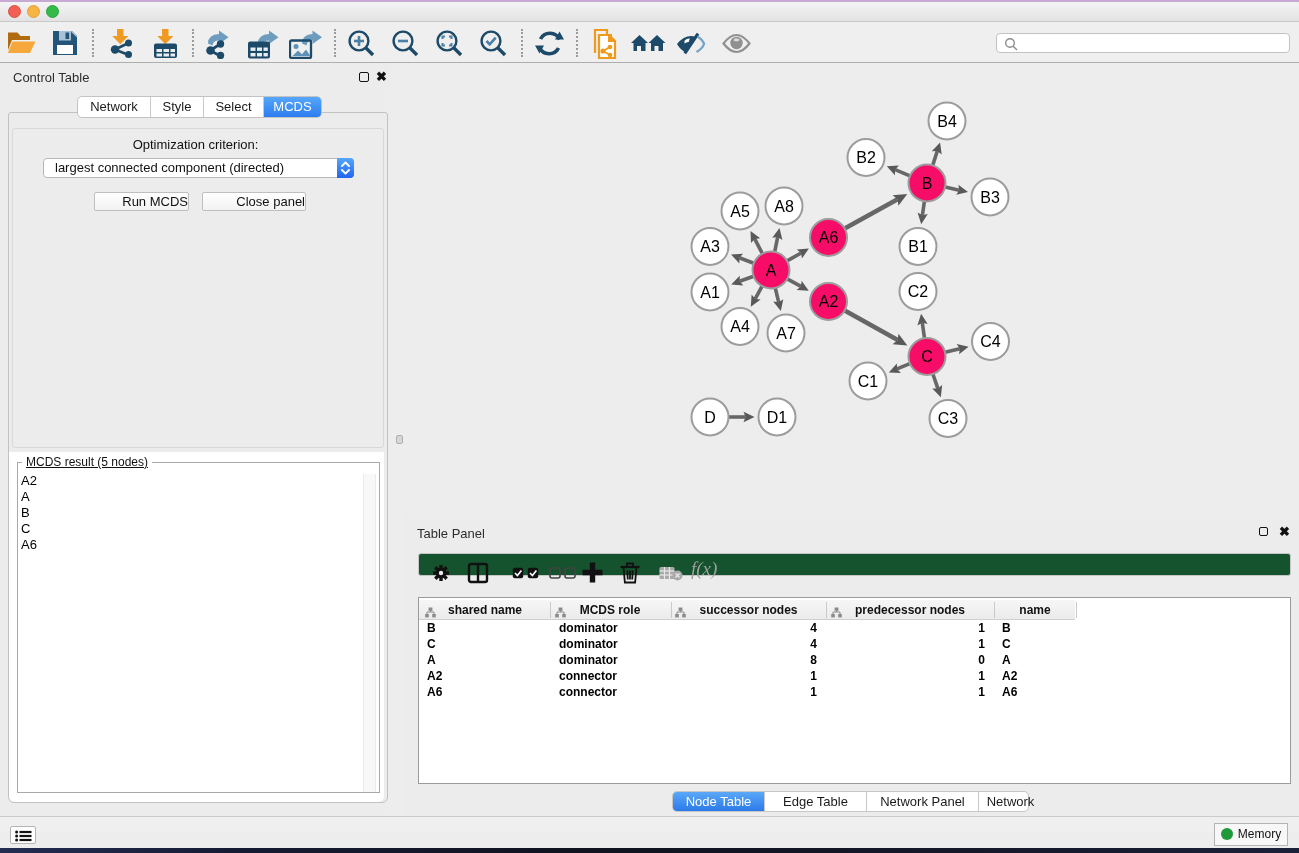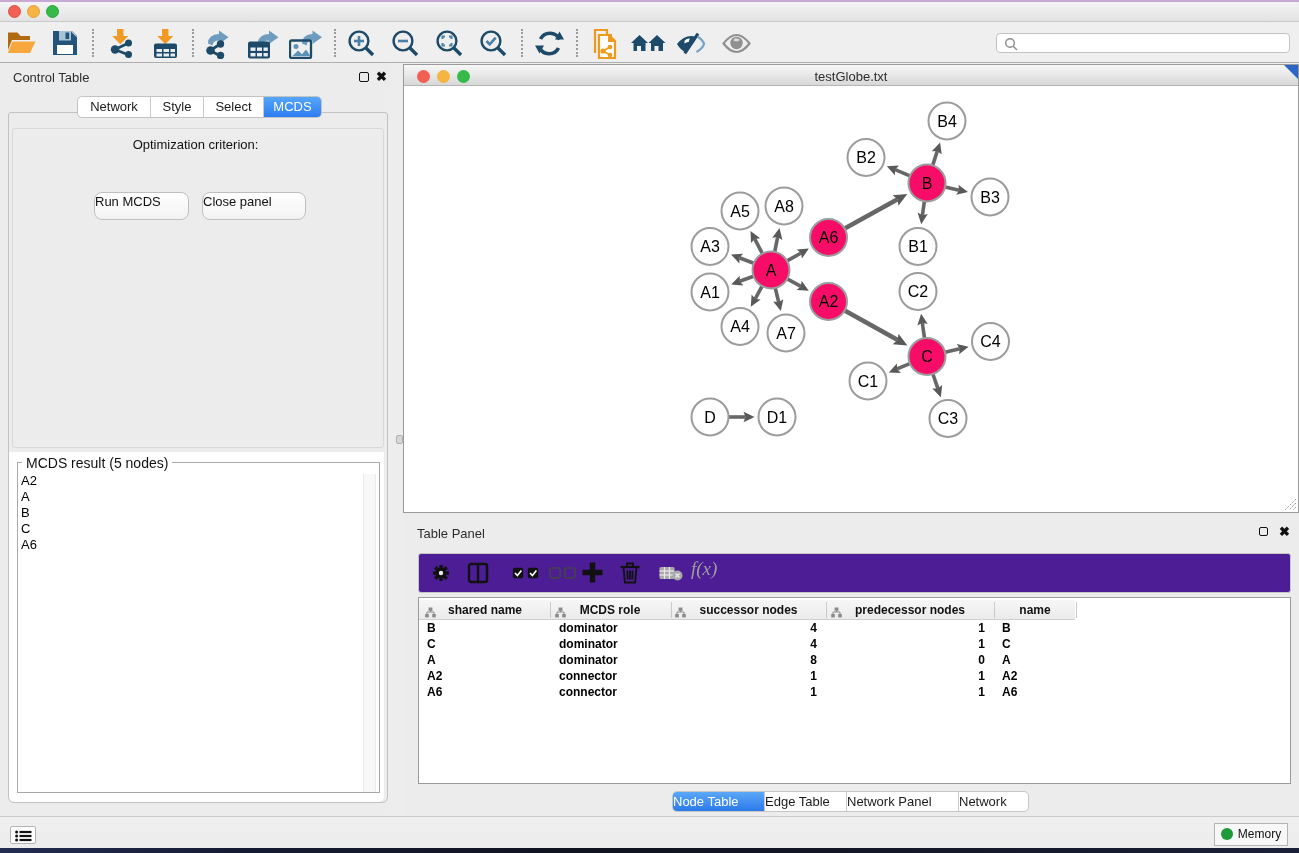--- a/index.html
+++ b/index.html
@@ -35,52 +35,52 @@
   border:1px solid #c3c3c3; border-radius:5px; display:flex; }
 #cp-tabs .seg { flex:none; text-align:center; font-size:13px; color:#1b1b1b; line-height:20px;
   border-right:1px solid #c9c9c9; }
 #cp-tabs .seg:last-child { border-right:none; }
 .segblue { background:linear-gradient(#56a7fb,#2d7cf0); color:#fff !important; border-radius:0 4px 4px 0; }
 #opt-label { left:8px; top:137px; width:375px; text-align:center; font-size:13px; color:#111; }
 #dropdown { left:43px; top:158px; width:311px; height:20px; background:#fff;
   border:1px solid #b7b7b7; border-radius:4px; font-size:13px; color:#111; line-height:18px; padding-left:11px; }
 #dd-step { position:absolute; right:-1px; top:-1px; width:17px; height:20px; border-radius:0 4px 4px 0;
   background:linear-gradient(#55a6fc,#2165ee); }
-.btn { position:absolute; height:28px; background:linear-gradient(#ffffff,#f2f2f2);
-  border:1px solid #bfbfbf; border-radius:8px; font-size:13px; color:#111;
-  text-align:left; line-height:17px; }
+.btn { position:absolute; height:19px; background:linear-gradient(#ffffff,#f2f2f2);
+  border:1px solid #bfbfbf; border-radius:2px; font-size:13px; color:#111;
+  text-align:right; line-height:17px; }
 #mcds-white { left:9px; top:389px; width:375px; height:350px; background:#fff; border-radius:0 0 6px 6px; }
 #groupbox { left:17px; top:399px; width:363px; height:331px; border:1px solid #a9a9a9; }
-#grouplabel { left:22px; top:392px; background:#fff; padding:0 4px; font-size:14px; color:#111; }
+#grouplabel { left:22px; top:392px; background:#fff; padding:0 4px; font-size:12px; color:#111;text-decoration:underline; }
 .mitem { position:absolute; left:21px; font-size:13px; color:#000; }
 #scrolltrack { left:363px; top:411px; width:13px; height:318px; background:#f8f8f8;
   border-left:1px solid #ebebeb; border-right:1px solid #ebebeb; }
 
 #netwin { left:403px; top:64px; width:896px; height:449px; border:1px solid #9a9a9a; background:#fff; }
 #nettitle { left:0; top:0; width:894px; height:21px; background:linear-gradient(#f7f7f7,#d8d8d8);
   border-bottom:1px solid #b5b5b5; }
 #nettitle .t1 { left:13px; background:#f16053; }
 #nettitle .t2 { left:33px; background:#f6b443; }
 #nettitle .t3 { left:53px; background:#35ba49; }
 #nettitletext { left:0; top:4px; width:894px; text-align:center; font-size:13px; color:#2e2e2e; }
 #netcorner { right:0; top:0; width:0; height:0; border-left:14px solid transparent; border-top:14px solid #2d64c8; }
 
 #tp { left:403px; top:513px; width:896px; height:303px; background:#ececec; }
 #tp-title { left:14px; top:13px; font-size:13px; color:#2d2d2d; }
-#tp-toolbar { left:15px; top:40px; width:873px; height:40px; background:#4c1d95;
+#tp-toolbar { left:15px; top:40px; width:873px; height:23px; background:#14532d;
   border:1px solid #c6c6c6; border-radius:3px; }
 #tp-table { left:15px; top:84px; width:873px; height:187px; background:#fff; border:1px solid #9b9b9b;font-weight:bold; }
 #thead { left:0; top:2px; width:656px; height:20px; background:linear-gradient(#f6f6f6,#ebebeb);
   border-bottom:1px solid #cfcfcf; }
 .hsep { position:absolute; top:2px; height:16px; width:1px; background:#c9c9c9; }
 .hlabel { position:absolute; top:3px; font-size:12px; color:#111; text-align:center; }
 .cell { position:absolute; font-size:12px; color:#000; }
 #tp-tabs { left:269px; top:278px; width:357px; height:21px; background:#fff;
   border:1px solid #c6c6c6; border-radius:5px; display:flex; }
-#tp-tabs .seg { flex:none; text-align:left; font-size:13px; color:#1b1b1b; line-height:19px; border-right:1px solid #c9c9c9; }
+#tp-tabs .seg { flex:none; text-align:center; font-size:13px; color:#1b1b1b; line-height:19px; border-right:1px solid #c9c9c9; }
 #tp-tabs .seg:last-child { border-right:none; }
 .segblue2 { background:linear-gradient(#5ba8f8,#2b7ae9); color:#fff !important; border-radius:4px 0 0 4px; }
 
 #statusbar { left:0; top:816px; width:1299px; height:16px; background:#efefef; border-top:1px solid #cbcbcb; }
 #listbtn { left:10px; top:9px; width:26px; height:18px; background:#fff; border:1px solid #b4b4b4; border-radius:2px; }
 #membtn { left:1214px; top:6px; width:74px; height:23px; background:#f7f7f7; border:1px solid #b4b4b4;
   font-size:12px; color:#111; line-height:21px; text-align:center; }
 </style></head><body>
 <div class="abs" id="wallpaper-top"></div>
 <div class="abs" id="appwin">
@@ -239,47 +239,36 @@
  <div class="winbtn-x" style="left:376px;top:9px">✖</div>
  <div class="abs" id="cp-outer"></div>
  <div class="abs" id="cp-inner"></div>
  <div class="abs" id="opt-label" style="top:74px">Optimization criterion:</div>
  <div class="abs" id="cp-tabs">
   <div class="seg" style="width:73px">Network</div>
   <div class="seg" style="width:53px">Style</div>
   <div class="seg" style="width:60px">Select</div>
   <div class="seg segblue" style="width:57px">MCDS</div>
  </div>
+ <div class="abs" id="dropdown" style="top:95px">largest connected component (directed)
+   <div id="dd-step"><svg width="17" height="20" viewBox="0 0 17 20">
+    <path d="M5 8 L8.5 4.4 L12 8 M5 12 L8.5 15.6 L12 12" fill="none" stroke="#fff" stroke-width="1.9" stroke-linecap="round" stroke-linejoin="round"></path>
+          </svg></div>
+ </div>
  <div class="btn" style="left:94px;top:129px;width:95px">Run MCDS</div>
  <div class="btn" style="left:202px;top:129px;width:104px">Close panel</div>
  <div class="abs" id="mcds-white"></div>
  <div class="abs" id="groupbox"></div>
  <div class="abs" id="grouplabel">MCDS result (5 nodes)</div>
  <div class="abs" id="scrolltrack"></div>
  <div class="mitem" style="top:410px">A2</div>
  <div class="mitem" style="top:426px">A</div>
  <div class="mitem" style="top:442px">B</div>
  <div class="mitem" style="top:458px">C</div>
  <div class="mitem" style="top:474px">A6</div>
-</div>
-<div class="abs" id="netwin">
- <div class="abs" id="nettitle">
-        <div class="tl t1"></div>
-        <div class="tl t2"></div>
-        <div class="tl t3"></div>
-      </div>
- <div class="abs" id="nettitletext">testGlobe.txt</div>
- <div class="abs" id="netcorner"></div>
- <svg style="position:absolute;right:2px;bottom:2px" width="12" height="12" viewBox="0 0 12 12">
-  <g stroke="#9a9a9a" stroke-width="1" stroke-dasharray="2 1.4">
-  <line x1="12" y1="1" x2="1" y2="12"></line>
-          <line x1="12" y1="5" x2="5" y2="12"></line>
-          <line x1="12" y1="9" x2="9" y2="12"></line>
-        </g>
-      </svg>
 </div>
 <svg width="896" height="427" viewBox="403 86 896 427" style="position:absolute;left:403px;top:86px;" font-family="Liberation Sans, sans-serif">
       <line x1="753.6" y1="276.3" x2="739.7" y2="281.3" stroke="#676767" stroke-width="3.6"></line>
       <polygon points="731.2,284.4 739.7,275.7 739.7,281.3 743.3,285.5" fill="#595959"></polygon>
       <line x1="753.7" y1="263.3" x2="739.4" y2="257.8" stroke="#676767" stroke-width="3.6"></line>
       <polygon points="731.0,254.6 743.1,253.7 739.4,257.8 739.4,263.4" fill="#595959"></polygon>
       <line x1="762.4" y1="253.6" x2="754.7" y2="238.9" stroke="#676767" stroke-width="3.6"></line>
       <polygon points="750.5,230.9 760.2,238.2 754.7,238.9 751.0,243.1" fill="#595959"></polygon>
       <line x1="774.7" y1="251.9" x2="777.7" y2="236.9" stroke="#676767" stroke-width="3.6"></line>
       <polygon points="779.5,228.0 782.4,239.9 777.7,236.9 772.2,237.8" fill="#595959"></polygon>
@@ -491,21 +480,21 @@
         <div class="cell" style="left:420px;top:71px;width:146px;text-align:right">1</div>
         <div class="cell" style="left:583px;top:71px">A2</div>
         <div class="cell" style="left:8px;top:87px">A6</div>
         <div class="cell" style="left:140px;top:87px">connector</div>
         <div class="cell" style="left:250px;top:87px;width:148px;text-align:right">1</div>
         <div class="cell" style="left:420px;top:87px;width:146px;text-align:right">1</div>
         <div class="cell" style="left:583px;top:87px">A6</div>
  </div>
  <div class="abs" id="tp-tabs">
   <div class="seg segblue2" style="width:92px">Node Table</div>
-  <div class="seg" style="width:82px">Edge Table</div>
+  <div class="seg" style="width:102px">Edge Table</div>
   <div class="seg" style="width:112px">Network Panel</div>
   <div class="seg" style="width:63px">Network</div>
  </div>
 </div>
 <div class="abs" id="statusbar">
  <div class="abs" id="listbtn">
         <svg style="position:absolute;left:4px;top:2.5px" width="17" height="12" viewBox="0 0 17 12">
   <g fill="#111">
             <circle cx="1.6" cy="2" r="1.5"></circle>
             <circle cx="1.6" cy="6" r="1.5"></circle>

